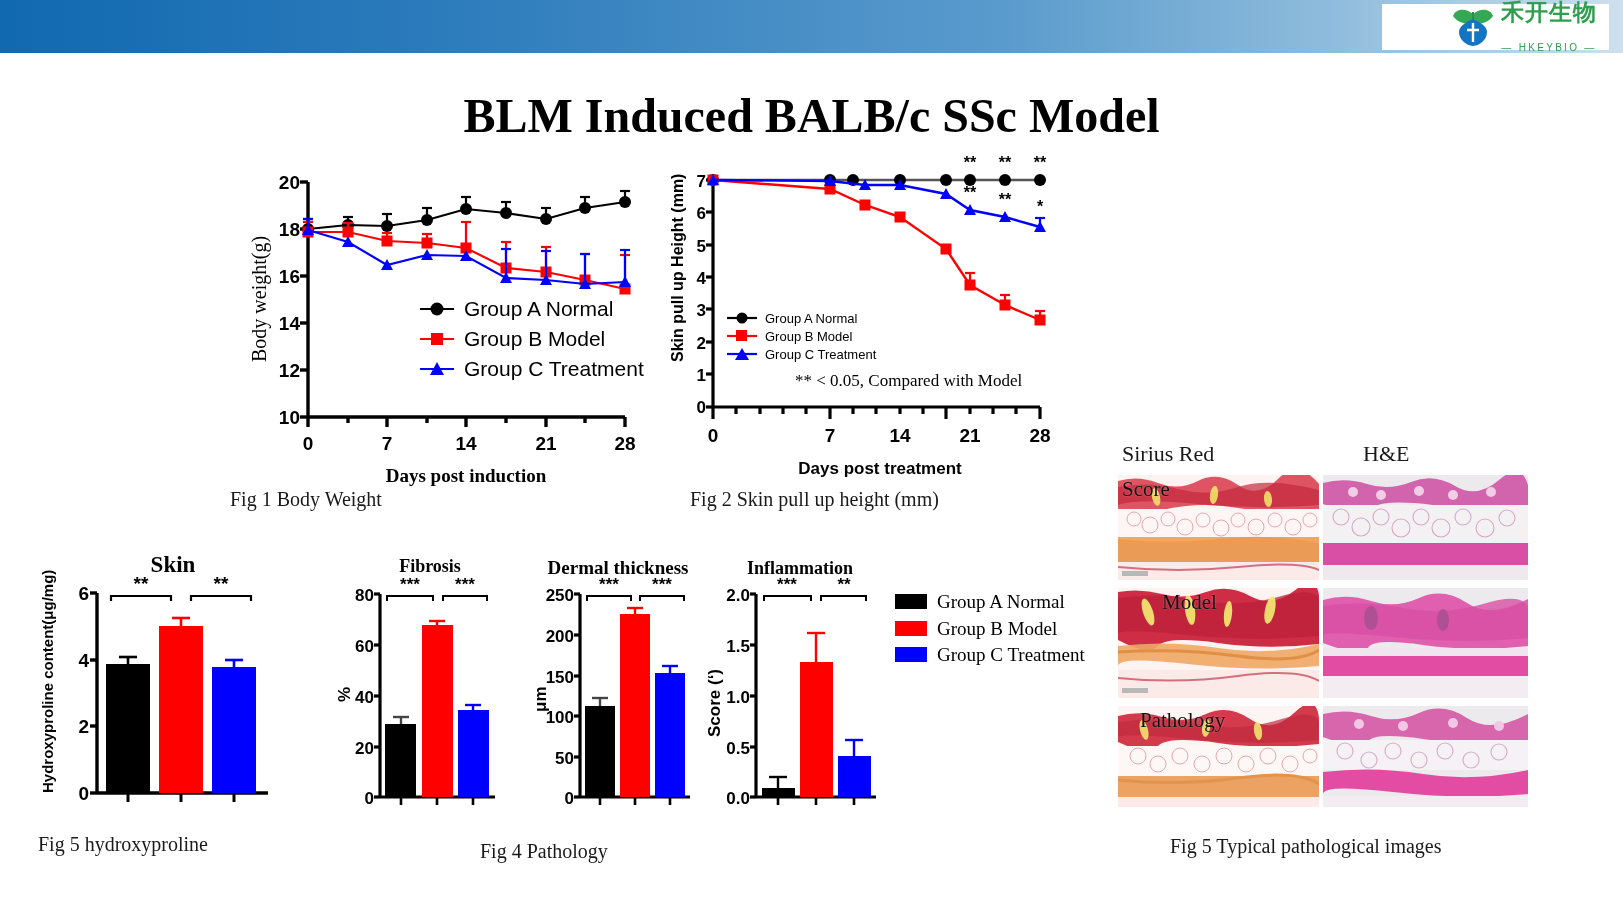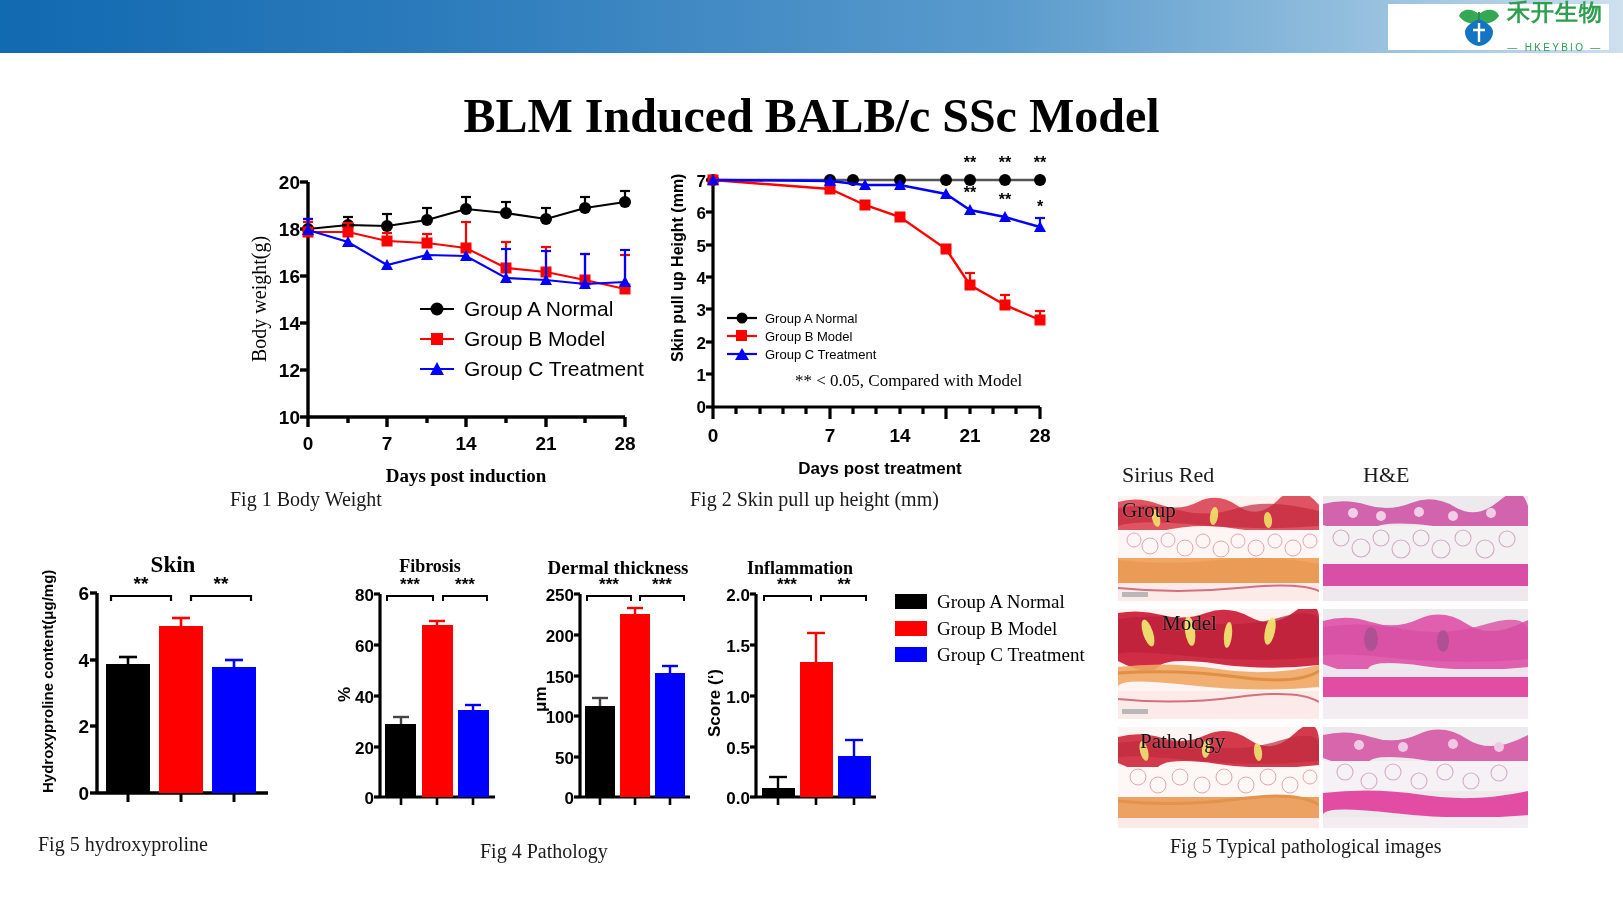--- a/index.html
+++ b/index.html
@@ -7,21 +7,21 @@
     width:1623px;height:909px;background:#ffffff;
     font-family:"Liberation Serif",serif;position:relative;overflow:hidden;
   }
   
   .header{
     position:absolute;left:0;top:0;width:1623px;height:53px;
     background:linear-gradient(to right,#1169b0 0%,#2d7cbc 28%,#5a9bcd 62%,#8fbcdc 82%,#b9d4e8 95%,#cfe0ee 100%);
   }
   .logo-wrap{
     position:absolute;right:14px;top:4px;width:215px;height:46px;
-    background:#ffffff;display:flex;align-items:center;justify-content:flex-end;gap:6px;padding-right:6px;
+    background:#ffffff;display:flex;align-items:center;justify-content:flex-end;gap:6px;padding-right:12px;
   }
   .logo-mark{width:44px;height:40px;flex:0 0 44px;}
   .logo-text{display:flex;flex-direction:column;align-items:center;line-height:1;}
   .logo-cn{font-family:"Liberation Sans",sans-serif;font-weight:bold;font-size:23px;color:#2f9e4f;letter-spacing:1px;}
   .logo-en{font-family:"Liberation Sans",sans-serif;font-size:10px;color:#2f9e4f;letter-spacing:2.3px;margin-top:19px;}
 
   
   .poster-title{
     position:absolute;left:0;top:88px;width:1623px;text-align:center;
     font-family:"Liberation Serif",serif;font-weight:bold;font-size:48px;color:#000;
@@ -37,21 +37,21 @@
   svg{display:block;overflow:visible;}
   .ax-num{font-family:"Liberation Sans",sans-serif;font-weight:bold;fill:#000;}
   .ax-title{font-family:"Liberation Serif",serif;fill:#000;}
   .ax-title-sans{font-family:"Liberation Sans",sans-serif;font-weight:bold;fill:#000;}
   .leg-serif{font-family:"Liberation Serif",serif;fill:#000;}
   .leg-sans{font-family:"Liberation Sans",sans-serif;fill:#000;}
   .panel-title{font-family:"Liberation Serif",serif;font-weight:bold;fill:#000;}
   .sig{font-family:"Liberation Sans",sans-serif;font-weight:bold;fill:#000;}
 
   
-  .histo{position:absolute;left:1118px;top:496px;width:410px;height:332px;}
+  .histo{position:absolute;left:1118px;top:475px;width:410px;height:332px;}
   .histo-col-head{
     position:absolute;font-family:"Liberation Serif",serif;font-size:22px;color:#1a1a1a;
   }
   .histo-cell{position:absolute;overflow:hidden;}
   .histo-label{
     position:absolute;font-family:"Liberation Serif",serif;font-size:21px;color:#111;
     z-index:5;text-shadow:0 0 2px rgba(255,255,255,.35);
   }
 </style>
 </head>
@@ -767,17 +767,17 @@
         <circle cx="96" cy="54" r="8"></circle>
           <circle cx="122" cy="45" r="8"></circle>
           <circle cx="148" cy="54" r="8"></circle>
         <circle cx="176" cy="46" r="8"></circle>
       </g>
       <path d="M0 66 Q50 60 100 68 T205 64 L205 88 Q140 94 70 86 T0 88 Z" fill="#e24ca3"></path>
       <rect y="90" width="205" height="11" fill="#f3edf1"></rect>
     </svg>
   </div>
 
-  <div class="histo-label" style="left:4px;top:2px;">Group</div>
+  <div class="histo-label" style="left:4px;top:2px;">Score</div>
   <div class="histo-label" style="left:4px;top:115px;margin-left:40px;">Model</div>
   <div class="histo-label" style="left:22px;top:233px;">Pathology</div>
 </div>
 <div class="cap" style="left:1170px;top:835px;width:400px;">Fig 5  Typical pathological images</div>
 
 </body></html>

